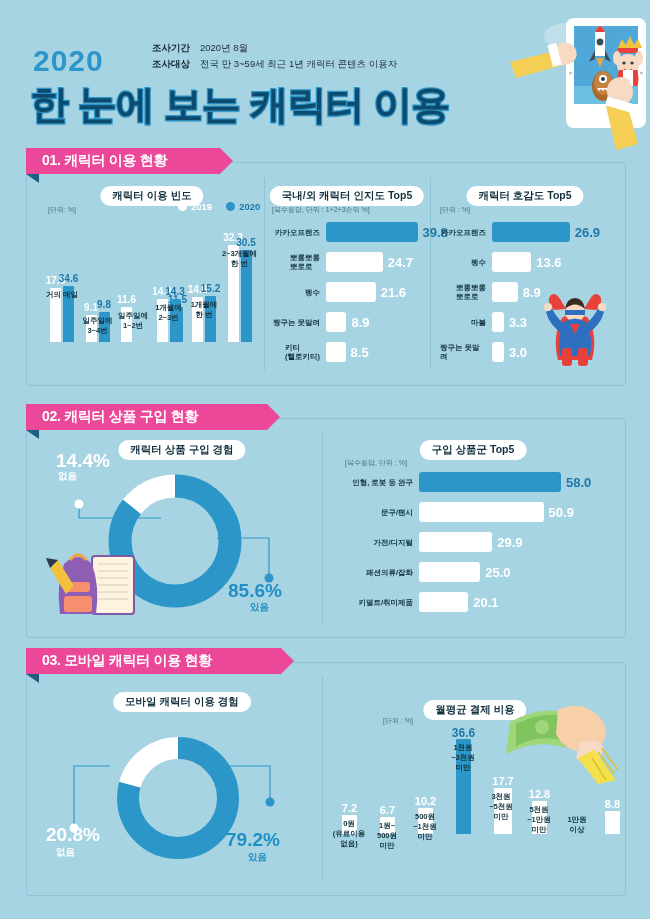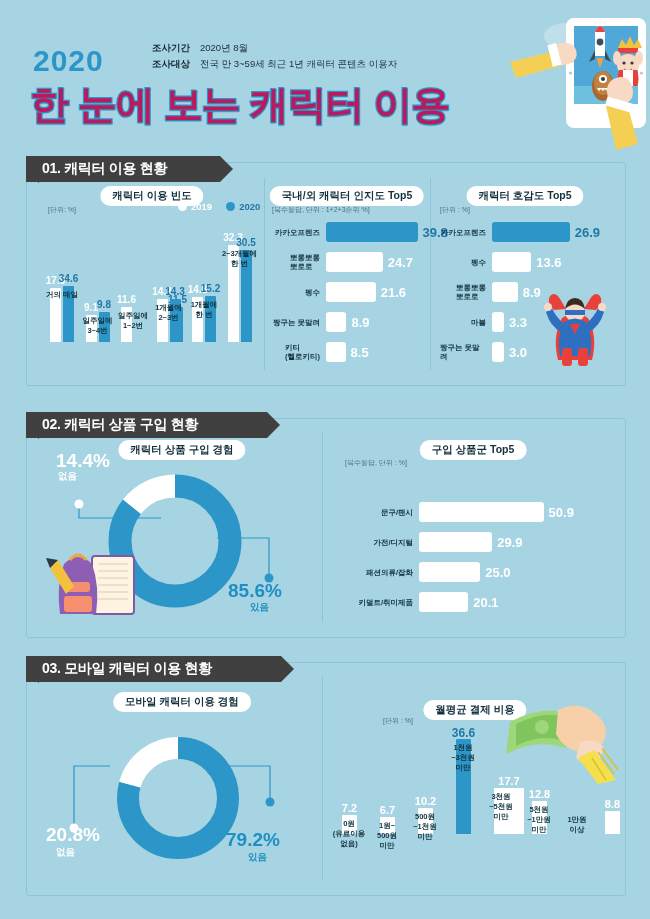--- a/index.html
+++ b/index.html
@@ -15,38 +15,37 @@
   .header{position:relative;height:140px;}
   .year{
     position:absolute;left:33px;top:44px;
     font-size:30px;font-weight:bold;color:#2d96c9;letter-spacing:1px;
   }
   .survey-meta{position:absolute;left:152px;top:40px;font-size:9.5px;color:#20333d;line-height:16px;}
   .survey-meta .row{white-space:nowrap;}
   .survey-meta .lbl{font-weight:bold;display:inline-block;width:48px;color:#11262f;}
   .main-title{
     position:absolute;left:30px;top:78px;
-    font-size:39px;font-weight:bold;color:#be185d;letter-spacing:-1px;
+    font-size:39px;font-weight:bold;color:#0c4a6e;letter-spacing:-1px;
     -webkit-text-stroke:2.5px #2d96c9;
     paint-order:stroke fill;
     text-shadow:0 2px 0 rgba(30,120,160,.25);
   }
 
   
   .hero{position:absolute;right:0;top:0;width:260px;height:150px;}
 
   
   .banner{
     position:absolute;height:26px;display:flex;align-items:center;
-    background:#404040;color:#fff;font-size:14px;font-weight:bold;
+    background:#ec4899;color:#fff;font-size:14px;font-weight:bold;
     padding:0 26px 0 16px;letter-spacing:-0.3px;
     clip-path:polygon(0 0,calc(100% - 13px) 0,100% 50%,calc(100% - 13px) 100%,0 100%);
     box-shadow:0 2px 0 rgba(0,0,0,.06);
     z-index:5;
-    margin-top:8px;
   }
   .banner-tail{
     position:absolute;width:13px;height:9px;background:#1c5f7f;
     clip-path:polygon(0 0,100% 0,100% 100%);
     z-index:4;
   }
   .panel-box{
     position:absolute;border:1px solid #8fc3d6;border-radius:3px;
   }
   .vdiv{position:absolute;width:1px;background:#8fc3d6;}
@@ -418,20 +417,29 @@
     <path d="M30 30 q8 -10 16 0" stroke="#f2a33c" stroke-width="3" fill="none"></path>
     <rect x="26" y="52" width="24" height="10" rx="3" fill="#f58f6e"></rect>
     <rect x="24" y="66" width="28" height="16" rx="3" fill="#f58f6e"></rect>
     <path d="M10 38 l8 -8 16 26 -8 8z" fill="#f4c13c"></path>
     <path d="M10 38 l-4 -10 12 2z" fill="#2b3a44"></path>
   </svg>
 
   <div class="pill" style="left:473px;top:440px;">구입 상품군 Top5</div>
   <div class="unit" style="left:345px;top:458px;">[복수응답, 단위 : %]</div>
   <div class="hlist" id="chart-purchase-category-top5" style="left:345px;top:472px;width:280px;height:150px;">
+      <div class="hrow" style="top: 0px; left: 0px;">
+        <div style="position: relative; width: 68px; height: 20px;">
+          <div class="hlabel">
+            <div>인형, 로봇 등 완구</div>
+          </div>
+        </div>
+        <div class="hbar b" style="width: 142px; margin-left: 6px;"></div>
+        <span class="hval b">58.0</span>
+      </div>
       <div class="hrow" style="top: 30px; left: 0px;">
         <div style="position: relative; width: 68px; height: 20px;">
           <div class="hlabel">
             <div>문구/팬시</div>
           </div>
         </div>
         <div class="hbar w" style="width: 124.617px; margin-left: 6px;"></div>
         <span class="hval w">50.9</span>
       </div>
       <div class="hrow" style="top: 60px; left: 0px;">
@@ -523,21 +531,21 @@
         <div class="vbar b" style="width: 15px; height: 94.6456px;">
           <span class="vval b" style="font-size: 12px;">36.6</span>
         </div>
         <div class="vcat" style="left: 7px;">
           <div>1천원</div>
           <div>~3천원</div>
           <div>미만</div>
         </div>
       </div>
       <div class="vgroup" style="left: 156px;">
-        <div class="vbar w" style="width: 30px; height: 45.7712px;">
+        <div class="vbar w" style="width: 18px; height: 45.7712px;">
           <span class="vval w" style="font-size: 11px;">17.7</span>
         </div>
         <div class="vcat" style="left: 7px;">
           <div>3천원</div>
           <div>~5천원</div>
           <div>미만</div>
         </div>
       </div>
       <div class="vgroup" style="left: 194px;">
         <div class="vbar w" style="width: 15px; height: 33.1001px;">

